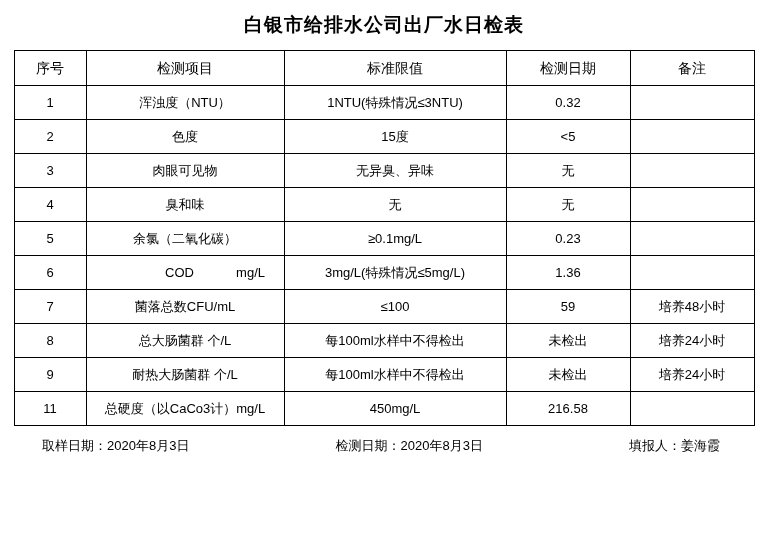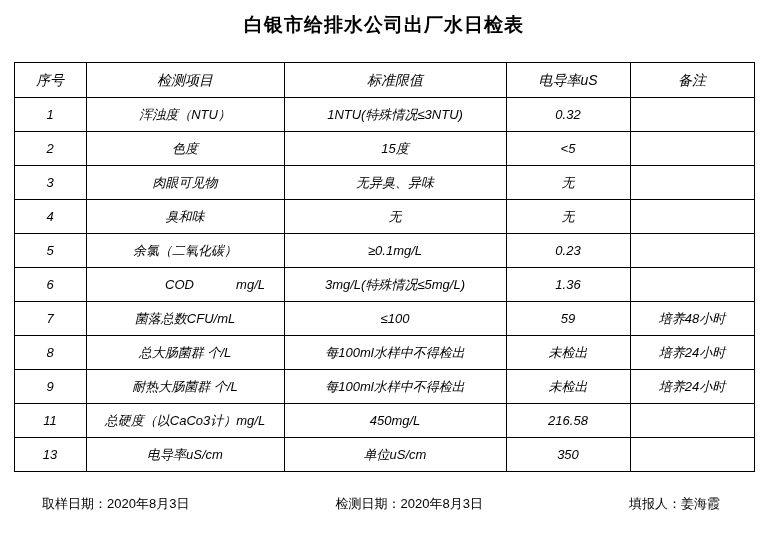--- a/index.html
+++ b/index.html
@@ -26,24 +26,23 @@
     text-align: center;
     font-size: 19px;
     font-weight: bold;
     font-family: "Liberation Serif", "DejaVu Serif", serif;
     letter-spacing: 1px;
     padding-top: 12px;
     padding-bottom: 12px;
   }
   table.report {
     border-collapse: collapse;
-    margin: 12px auto;
+    margin: 0 auto;
     width: 740px;
     table-layout: fixed;
-    font-style: italic;
   }
   table.report td, table.report th {
     border: 1px solid #000000;
     text-align: center;
     vertical-align: middle;
     font-size: 13px;
     font-family: "Liberation Sans", "DejaVu Sans", sans-serif;
     font-weight: normal;
     padding: 0;
     height: 33px;
@@ -102,21 +101,21 @@
       <col class="col-item">
       <col class="col-std">
       <col class="col-res">
       <col class="col-note">
     </colgroup>
     <thead>
       <tr>
         <td>序号</td>
         <td>检测项目</td>
         <td>标准限值</td>
-        <td>电导率uS</td>
+        <td>检测日期</td>
         <td>备注</td>
       </tr>
     </thead>
     <tbody>
       <tr>
         <td>1</td>
         <td>浑浊度（NTU）</td>
         <td>1NTU(特殊情况≤3NTU)</td>
         <td>0.32</td>
         <td></td>
@@ -182,27 +181,20 @@
         <td>未检出</td>
         <td>培养24小时</td>
       </tr>
       <tr>
         <td>11</td>
         <td>总硬度（以CaCo3计）mg/L</td>
         <td>450mg/L</td>
         <td>216.58</td>
         <td></td>
       </tr>
-      <tr>
-        <td>13</td>
-        <td>电导率uS/cm</td>
-        <td>单位uS/cm</td>
-        <td>350</td>
-        <td></td>
-      </tr>
     </tbody>
   </table>
 
   <div class="footer">
     <div class="f-left">取样日期：2020年8月3日</div>
     <div class="f-mid">检测日期：2020年8月3日</div>
     <div class="f-right">填报人：姜海霞</div>
   </div>
 
 </div>

